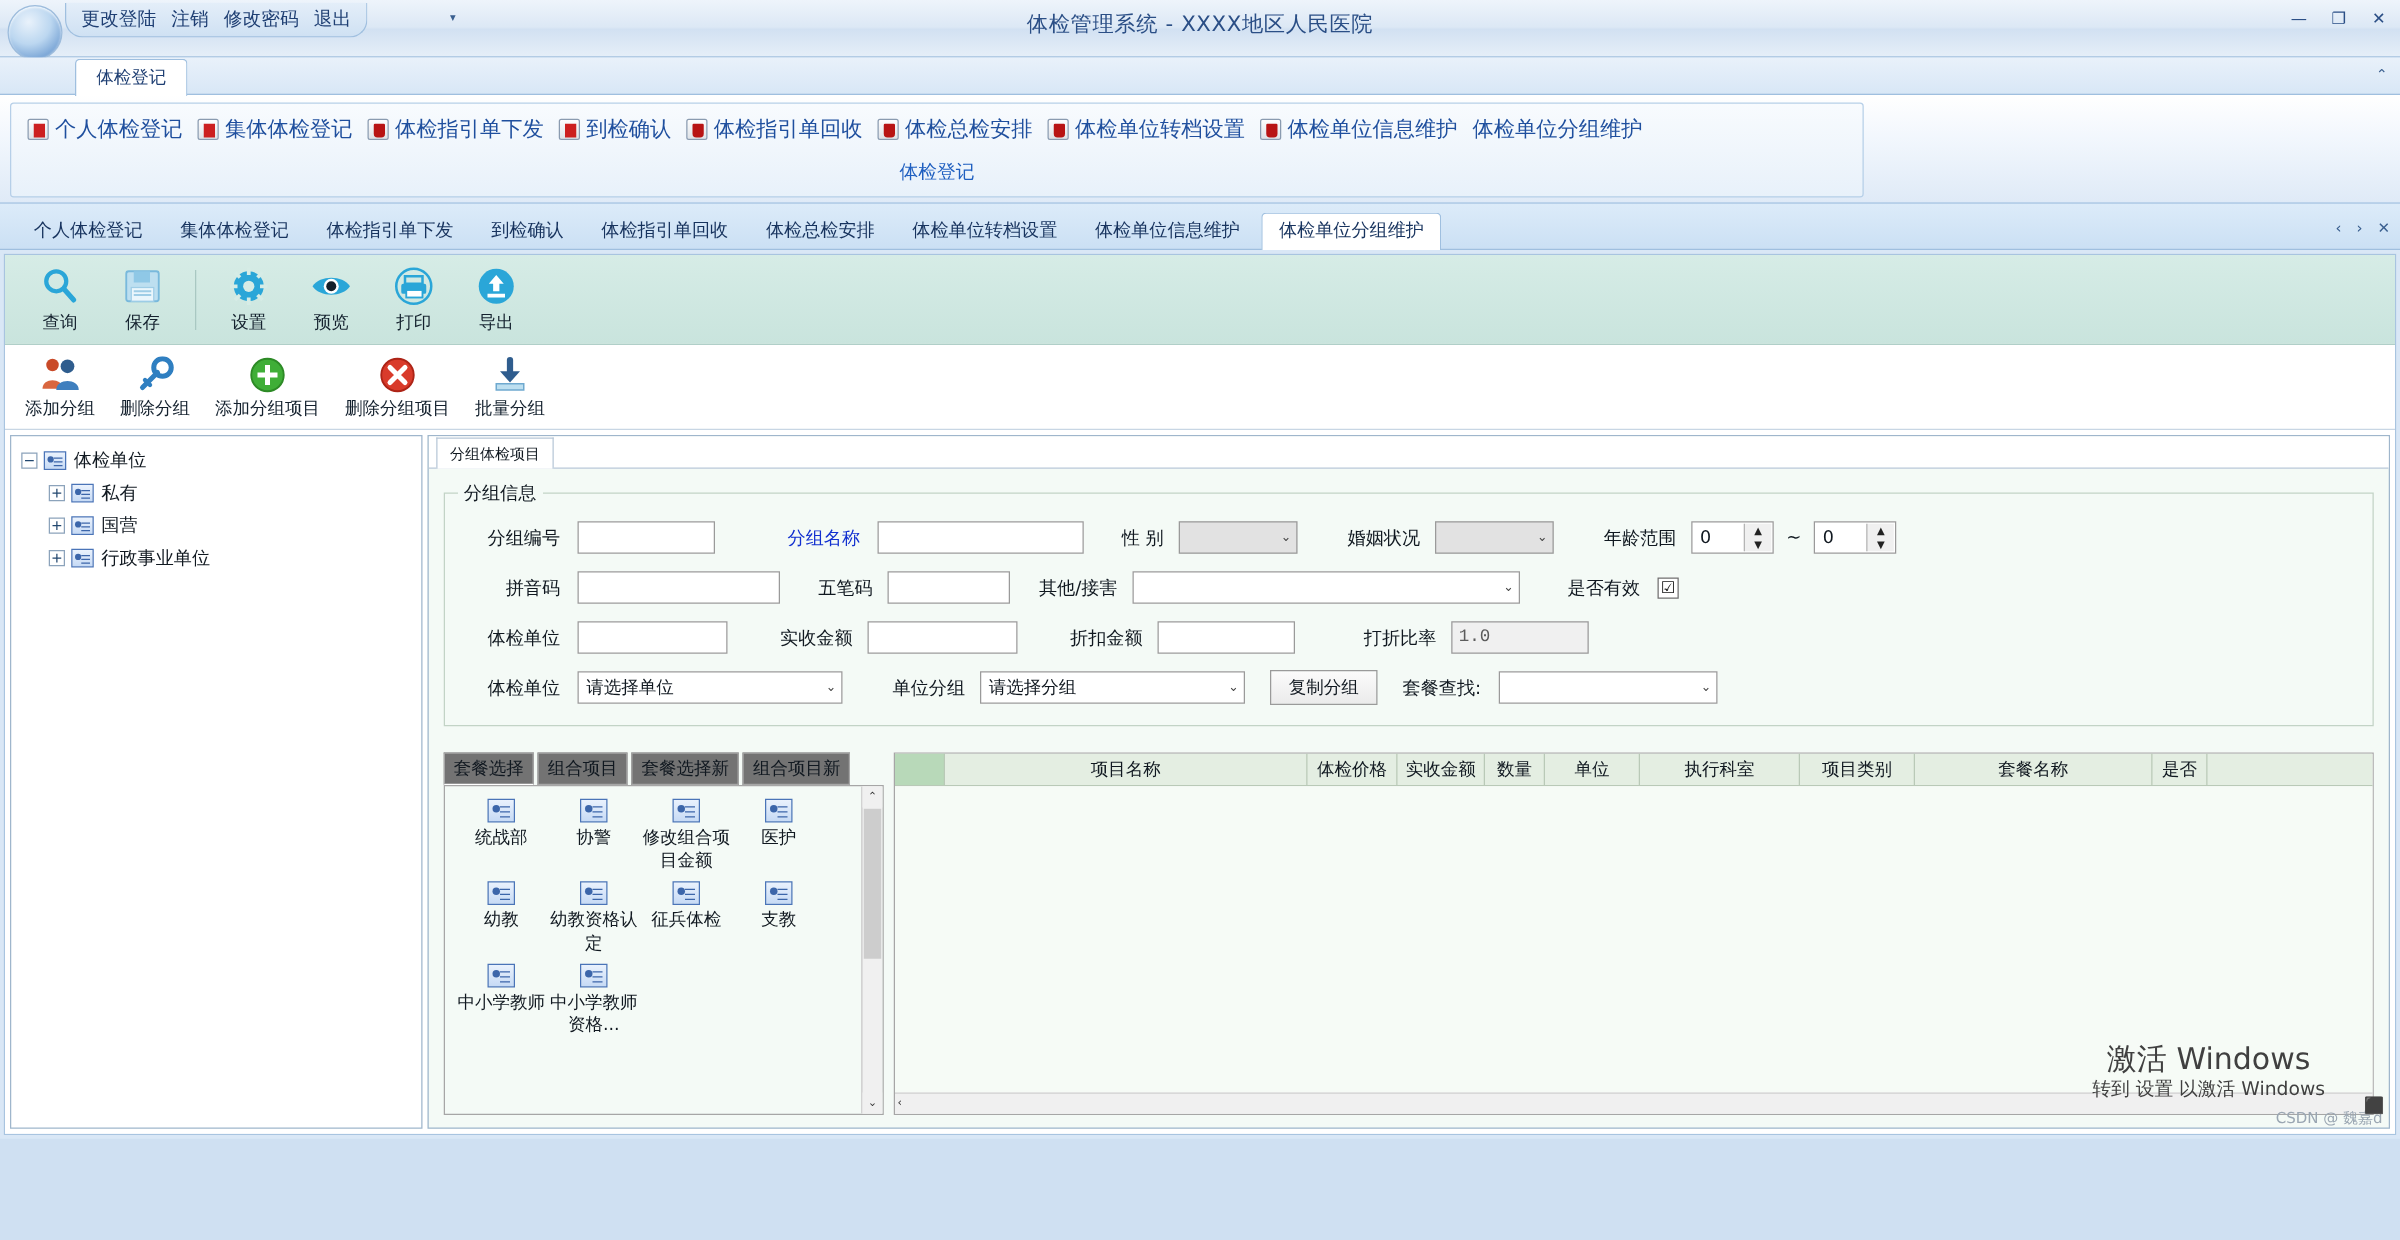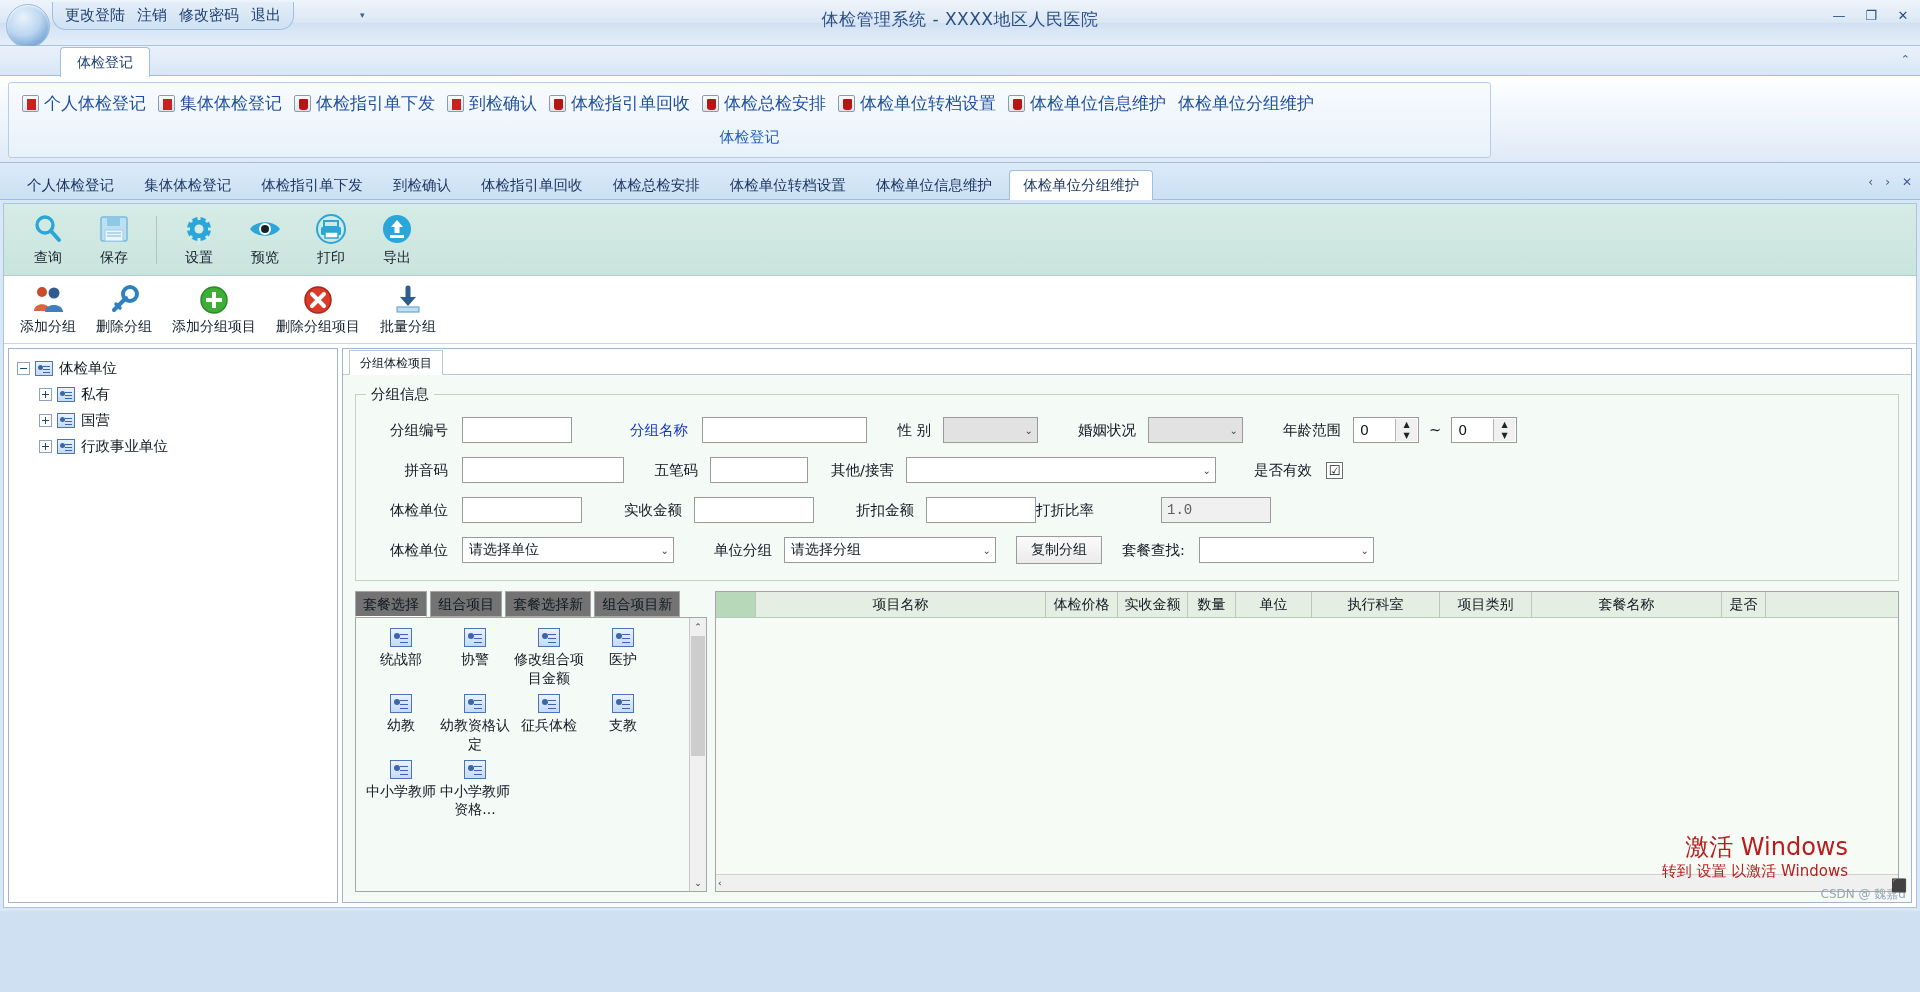--- a/index.html
+++ b/index.html
@@ -276,21 +276,21 @@
     display: inline-block;
     height: 25px; line-height: 24px;
     padding: 0 10px;
     font-size: 12px; color: #101820;
     border: 1px solid #b8c8d8; border-bottom: none;
     background: #fff;
     position: relative; top: 1px;
   }
 
   fieldset.group {
-    margin: 10px 12px 4px 12px;
+    margin: 10px 12px 15px 12px;
     border: 1px solid #c2d3c6;
     padding: 6px 10px 10px 10px;
     background: #f4faf6;
   }
   fieldset.group legend {
     font-size: 14.5px; color: #101820; padding: 0 5px;
   }
   .frow {
     display: flex; align-items: center;
     height: 40px;
@@ -434,22 +434,22 @@
   .hscroll {
     height: 17px; background: #f0f0f0;
     border-top: 1px solid #d0d0d0;
     display: flex; align-items: center; justify-content: space-between;
     padding: 0 2px;
     font-size: 9px; color: #333;
   }
 
   
   .watermark {
-    position: absolute; right: 68px; bottom: 26px;
-    color: #b91c1c; text-align: right;
+    position: absolute; right: 56px; bottom: 26px;
+    color: #404040; text-align: center;
     pointer-events: none;
   }
   .watermark .w1 { font-size: 24px; line-height: 1.2; }
   .watermark .w2 { font-size: 15px; }
   .csdn {
     position: absolute; right: 10px; bottom: 4px;
     font-size: 12px; color: #9aa6b2;
   }
   .statusicon {
     position: absolute; right: 8px; bottom: 14px;
@@ -756,21 +756,21 @@
             <div class="chk">☑</div>
           </div>
 
           <div class="frow">
             <span class="lbl" style="width:96px;text-align:right;padding-right:14px">体检单位</span>
             <input class="txt" style="width: 120px;" value="">
             <span class="lbl" style="width:112px;text-align:right;padding-right:12px">实收金额</span>
             <input class="txt" style="width: 120px;" value="">
             <span class="lbl" style="width:112px;text-align:right;padding-right:12px">折扣金额</span>
             <input class="txt" style="width: 110px;" value="">
-            <span class="lbl" style="width:125px;padding-right:12px">打折比率</span>
+            <span class="lbl" style="width:125px;text-align:right;padding-right:12px">打折比率</span>
             <input class="txt ro" style="width: 110px;" readonly="" value="1.0">
           </div>
 
           <div class="frow">
             <span class="lbl" style="width:96px;text-align:right;padding-right:14px">体检单位</span>
             <div class="combo white" style="width:212px">
               <span>请选择单位</span>
               <span class="car">⌄</span>
             </div>
             <span class="lbl" style="width:110px;text-align:right;padding-right:12px">单位分组</span>

